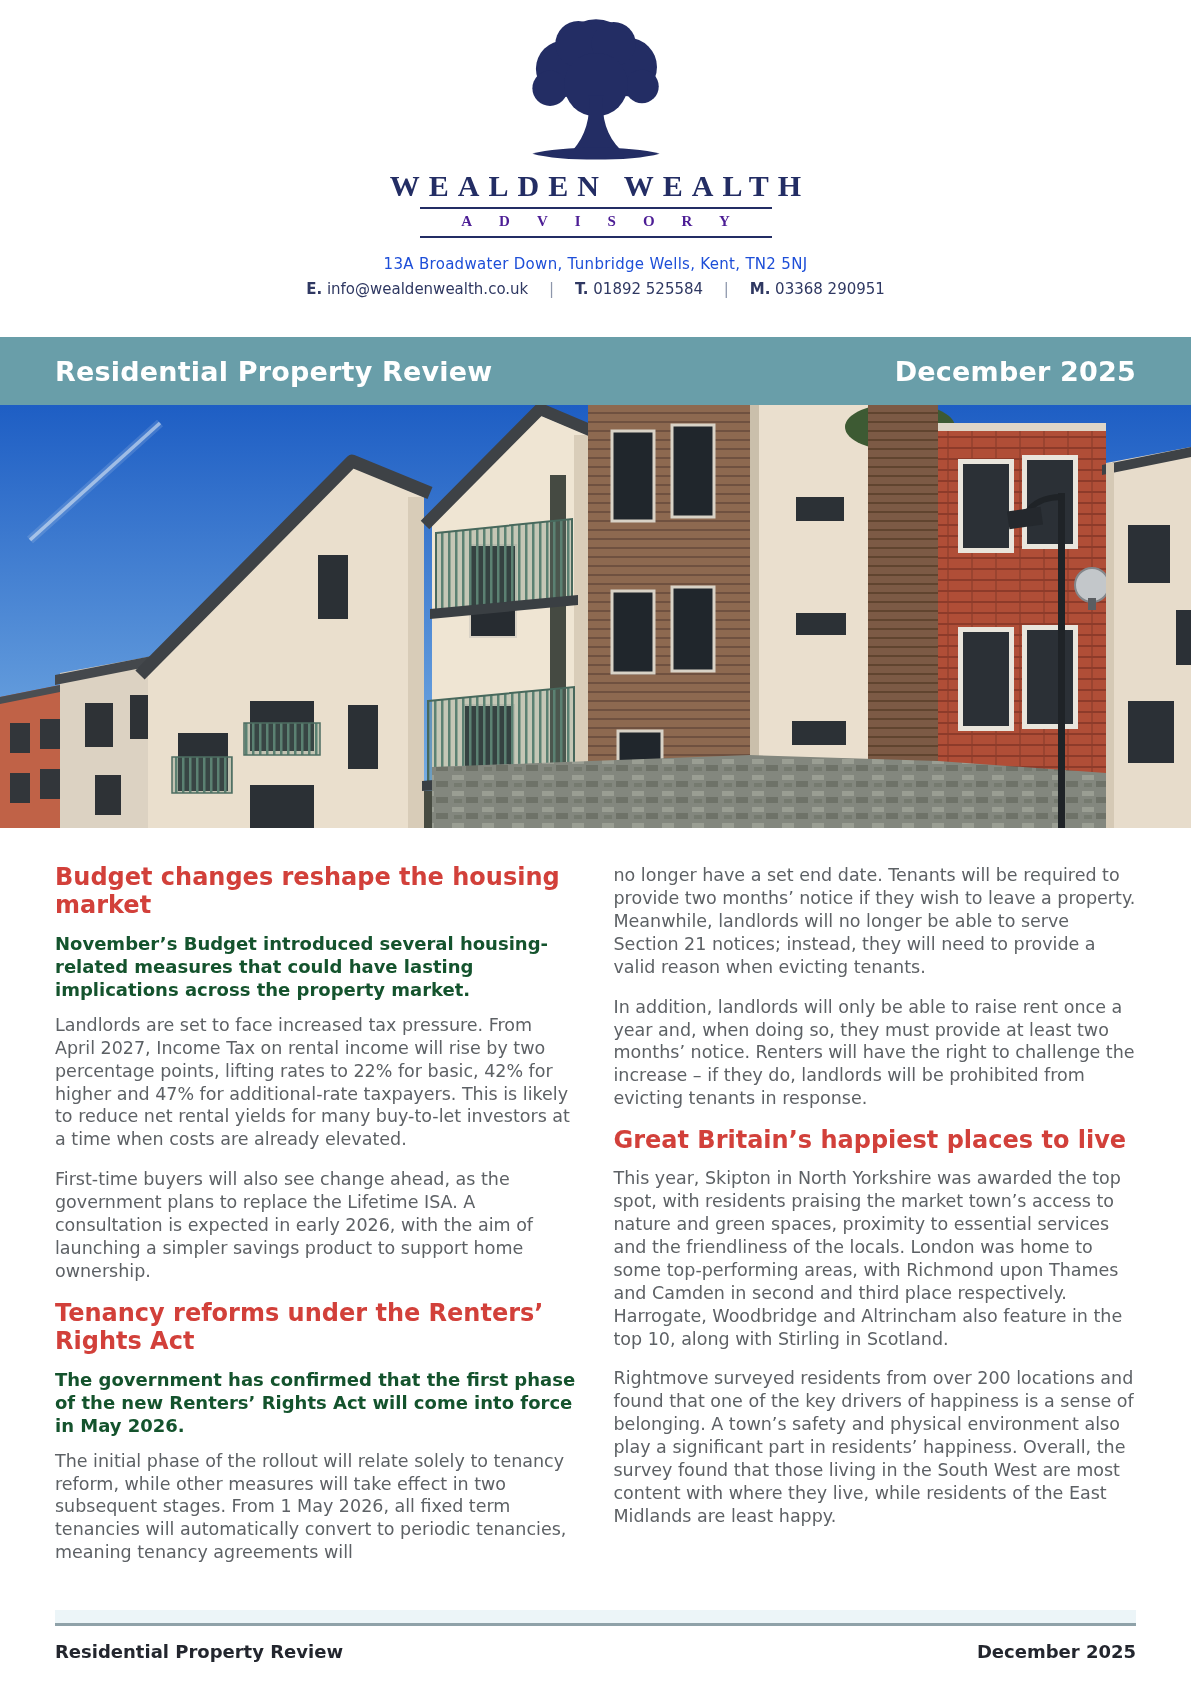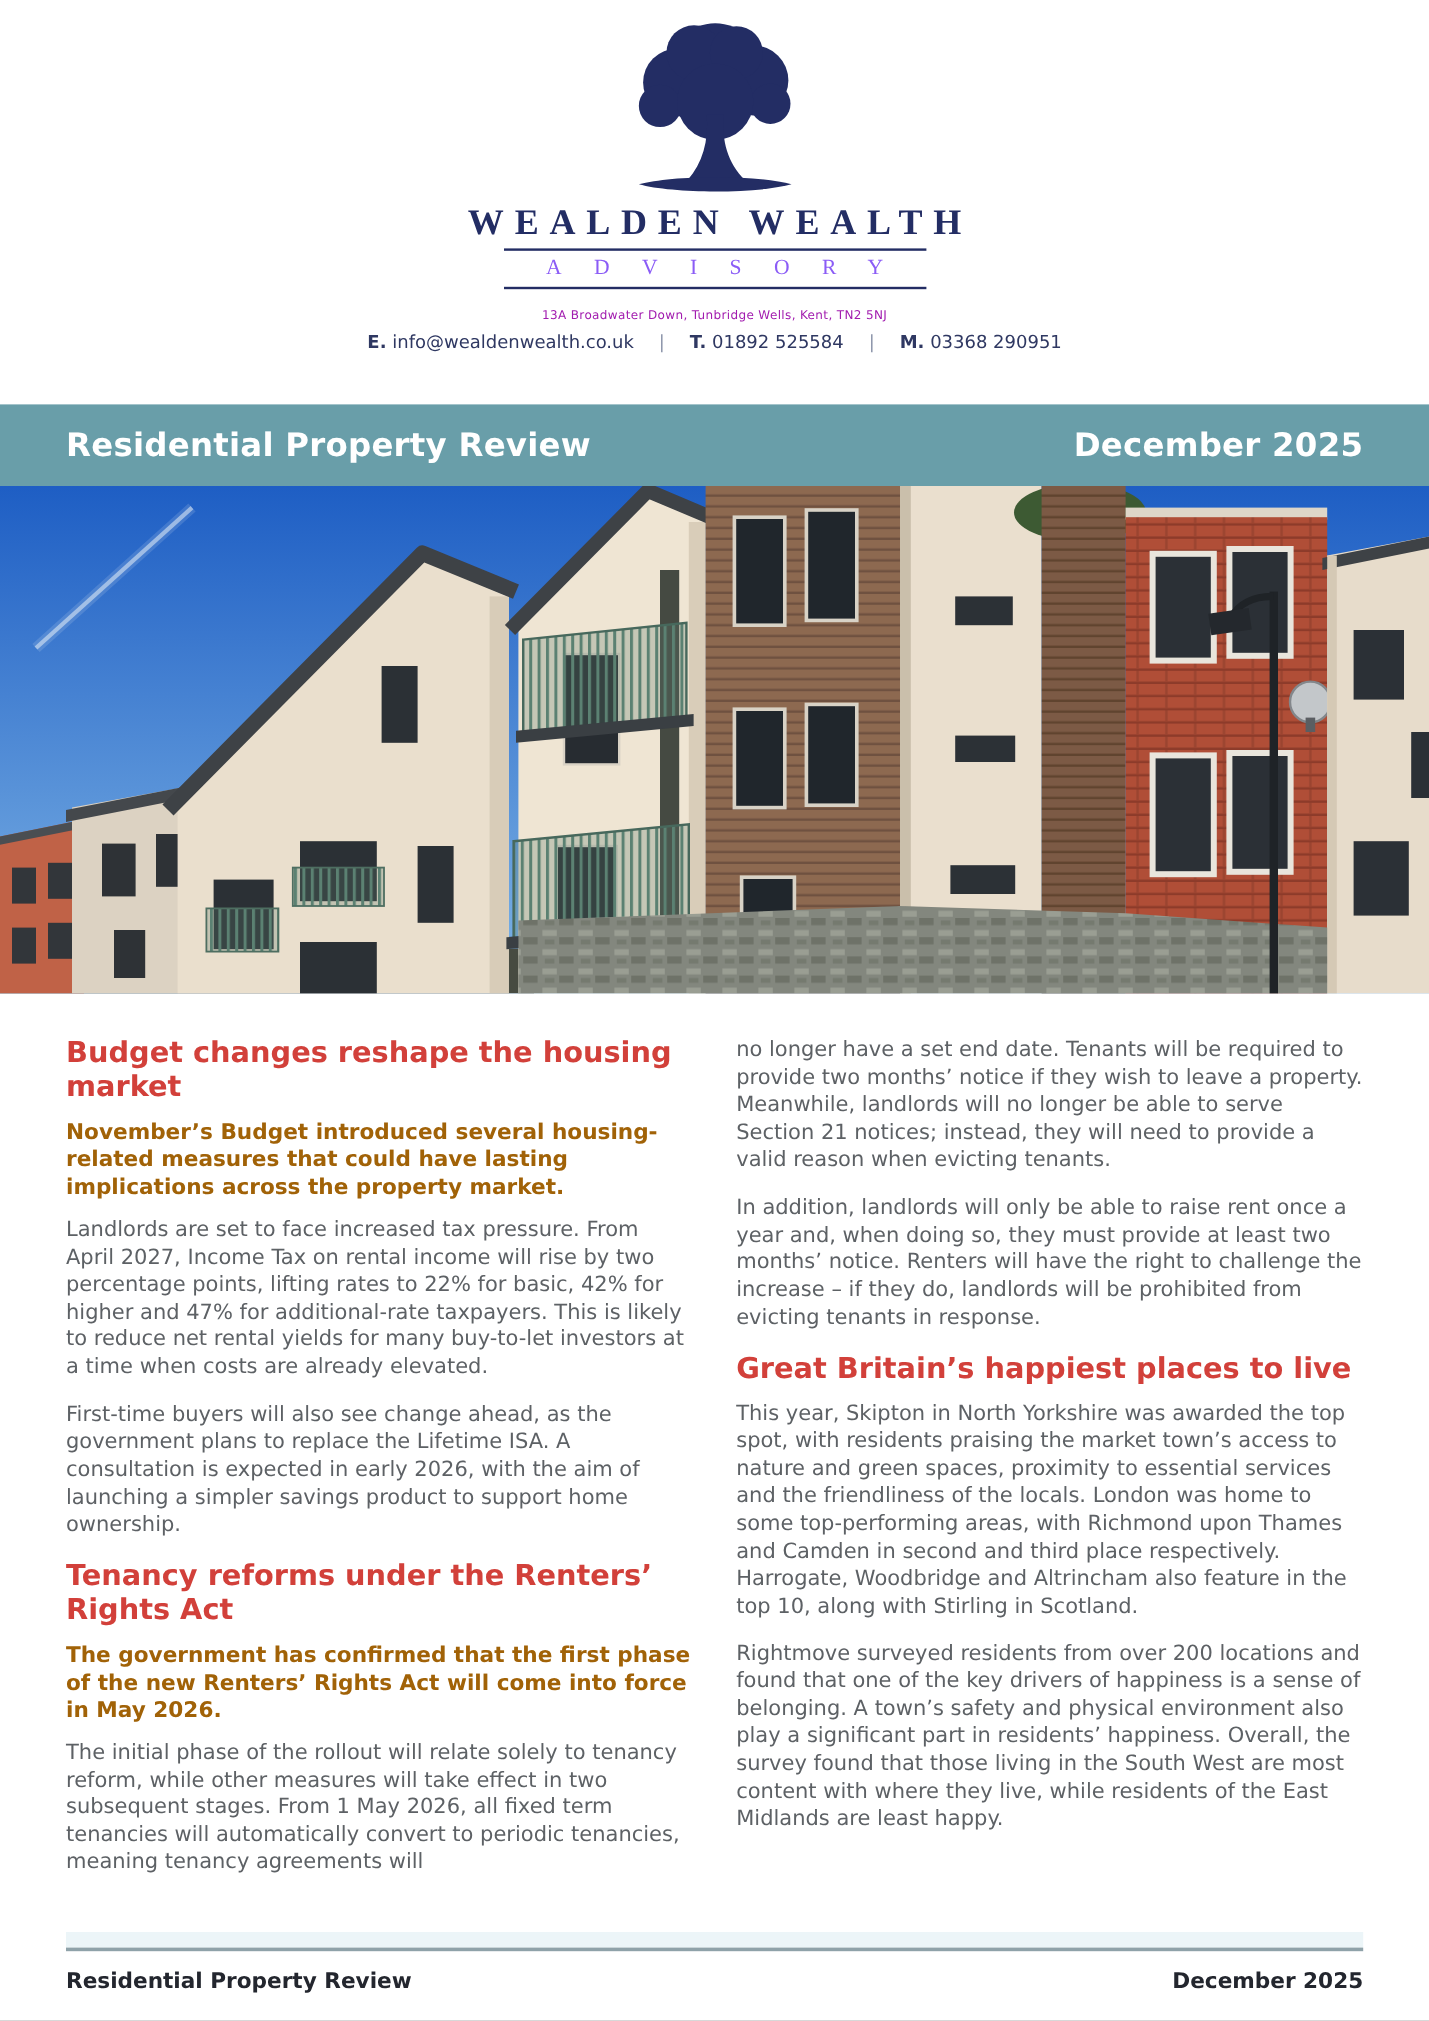--- a/index.html
+++ b/index.html
@@ -13,25 +13,25 @@
   .masthead{padding-top:14px;text-align:center;}
   .tree{display:block;margin:0 auto;height:152px;width:188px;}
   .logotype{
     font-family:"Liberation Serif","DejaVu Serif",serif;
     color:#232d64;font-size:30px;font-weight:600;
     letter-spacing:9px;margin:4px 0 0 9px;line-height:1.05;
   }
   .logo-rule{width:352px;height:2.5px;background:#232d64;margin:5px auto 4px;}
   .logotype2{
     font-family:"Liberation Serif","DejaVu Serif",serif;
-    color:#8b5cf6;font-size:18px;font-weight:400;
+    color:#4c1d95;font-size:15px;font-weight:700;
     letter-spacing:27px;margin-left:27px;line-height:1.1;
   }
   .logo-rule.bottom{margin-top:6px;}
-  .address{margin-top:17px;font-size:10px;color:#a21caf;letter-spacing:.3px;}
+  .address{margin-top:17px;font-size:15px;color:#1d4ed8;letter-spacing:.3px;}
   .contact{margin-top:7px;font-size:15px;color:#2f3862;}
   .contact b{font-weight:700;}
   .sep{color:#8d96ab;padding:0 16px;}
   
   .banner{
     position:absolute;left:0;top:337px;width:100%;height:68px;
     background:#699ea9;color:#ffffff;
     display:flex;align-items:center;justify-content:space-between;
     box-sizing:border-box;padding:0 55px;
     font-size:27px;font-weight:700;letter-spacing:.2px;
@@ -44,21 +44,21 @@
     box-sizing:border-box;padding:0 55px;
     display:flex;gap:36px;
   }
   .col{flex:1 1 0;min-width:0;}
   .hd{
     color:#d2403a;font-size:24px;font-weight:700;line-height:1.16;
     margin:16px 0 12px;
   }
   .hd.first{margin-top:0;}
   .standfirst{
-    color:#a16207;font-size:18px;font-weight:700;line-height:1.28;
+    color:#14532d;font-size:18px;font-weight:700;line-height:1.28;
     margin:0 0 13px;
   }
   .bodytext{
     color:#5d6165;font-size:17.5px;line-height:1.31;margin:0 0 17px;
   }
   
   .footer{position:absolute;left:55px;right:55px;top:1610px;}
   .footer .band{height:13px;background:#ecf5f8;}
   .footer .rule{height:2.5px;background:#8fa2a9;}
   .footer .row{

